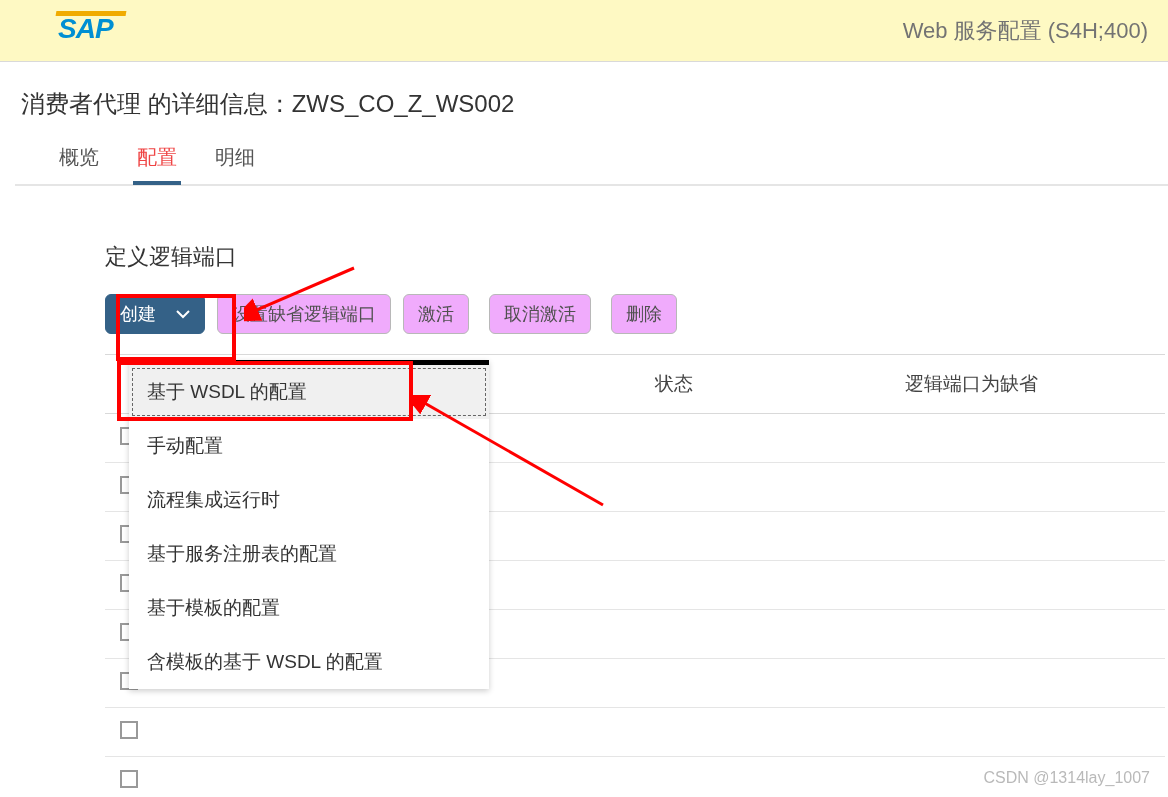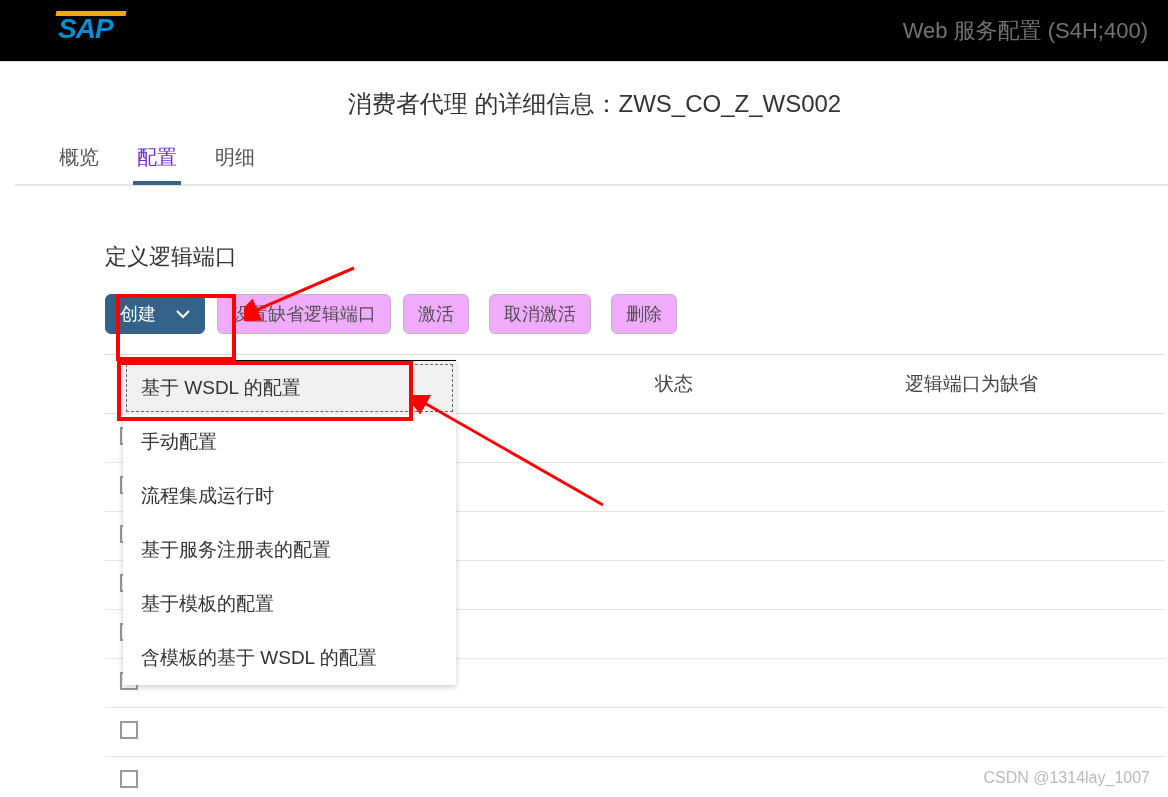--- a/index.html
+++ b/index.html
@@ -1,36 +1,36 @@
 <!DOCTYPE html>
 <html><head>
   <meta charset="utf-8">
   <style>
     * { margin: 0; padding: 0; box-sizing: border-box; font-family: "Arial", "Microsoft YaHei", sans-serif; }
     body { background: #fff; width: 1168px; height: 797px; overflow: hidden; position: relative; }
     .container { padding-left: 15px; }
-    .topbar { height: 62px; background: #000000; border-bottom: 1px solid #d9d9d9; display: flex; align-items: center; justify-content: space-between; padding: 0 20px 0 58px; }
+    .topbar { height: 62px; background: #fef9c3; border-bottom: 1px solid #d9d9d9; display: flex; align-items: center; justify-content: space-between; padding: 0 20px 0 58px; }
     .logo { font-weight: bold; font-size: 28px; color: #008FD3; font-style: italic; letter-spacing: -1px; position: relative; top: -2px;}
     .logo::after { content: ""; display:block; border-top: 5px solid #F0AB00; width: 70px; position: absolute; top: -2px; left: -2px; transform: skewX(-10deg);}
     .top-title { color: #737373; font-size: 22px; }
-    .page-title-row { padding: 26px 0 24px 6px; font-size: 24px; color: #333; text-align: center; }
+    .page-title-row { padding: 26px 0 24px 6px; font-size: 24px; color: #333; }
     .tabs { display: flex; gap: 38px; padding: 0 44px 0 44px; border-bottom: 2px solid #e5e5e5; height: 42px; align-items: flex-start;}
     .tab { font-size: 20px; color: #555; cursor: pointer; padding-bottom: 12px; position: relative; }
-    .tab.active { color: #6d28d9; }
+    .tab.active { color: #ef4444; }
     .tab.active::after { content:""; position:absolute; left:-4px; right:-4px; bottom:-2px; height:4px; background:#346187; }
     .content { padding: 56px 0 0 90px; }
     .section-title { font-size: 22px; color: #333; margin-bottom: 22px; }
     .tool-row { display: flex; gap: 12px; align-items: center; }
     .btn { border: 1px solid #b8b8b8; border-radius: 6px; background: #f0abfc; padding: 7px 14px; font-size: 18px; color: #505050; cursor: pointer; }
     .btn-primary { background: #346187; color: #fff; border-color: #346187; display: inline-flex; align-items: center; gap: 20px; }
     .chevron { display: inline-block; }
     .chevron svg { display:block; }
     .btn-group { display:flex; gap:20px; }
 
-    .dropdown { position: absolute; left: 123px; top: 360px; width: 333px; background: #fff; border-top: 1px solid #000000; box-shadow: 0 2px 6px rgba(0,0,0,0.2); z-index: 50; }
+    .dropdown { position: absolute; left: 129px; top: 360px; width: 360px; background: #fff; border-top: 5px solid #000000; box-shadow: 0 2px 6px rgba(0,0,0,0.2); z-index: 50; }
     .dropdown-item { padding: 14px 18px; font-size: 19px; color: #333; cursor: pointer; }
     .dropdown-item.hover { background: #f0f0f0; outline: 1px dashed #666; outline-offset: -4px;}
     
     .table-wrap { margin-top: 20px; border-top: 1px solid #d9d9d9; width: 1060px; }
     table { width:100%; border-collapse: collapse; }
     th { text-align: left; font-size: 19px; color: #444; font-weight: normal; padding: 16px 12px 16px 12px; border-bottom: 1px solid #d9d9d9; background: #fff; }
     th.check-col, td.check-col { width: 48px; text-align:center; }
     td { border-bottom: 1px solid #e5e5e5; height: 49px; padding: 0 12px;}
     td.check-col .chk { display:inline-block; width:18px; height:18px; border:2px solid #999; }
     th:nth-child(2), td:nth-child(2) { width: 490px; }

